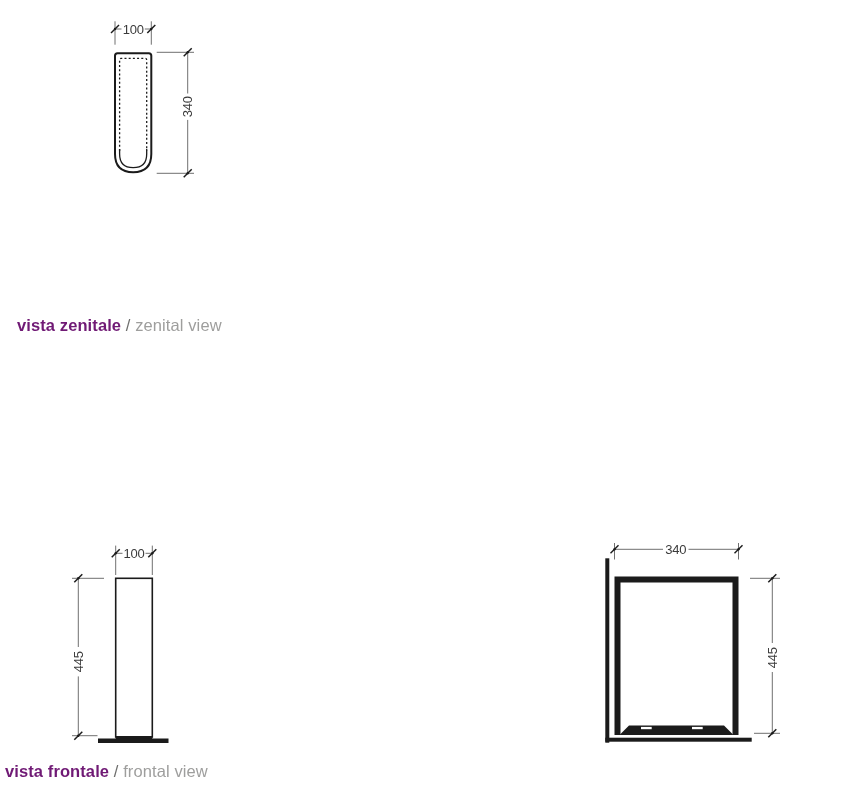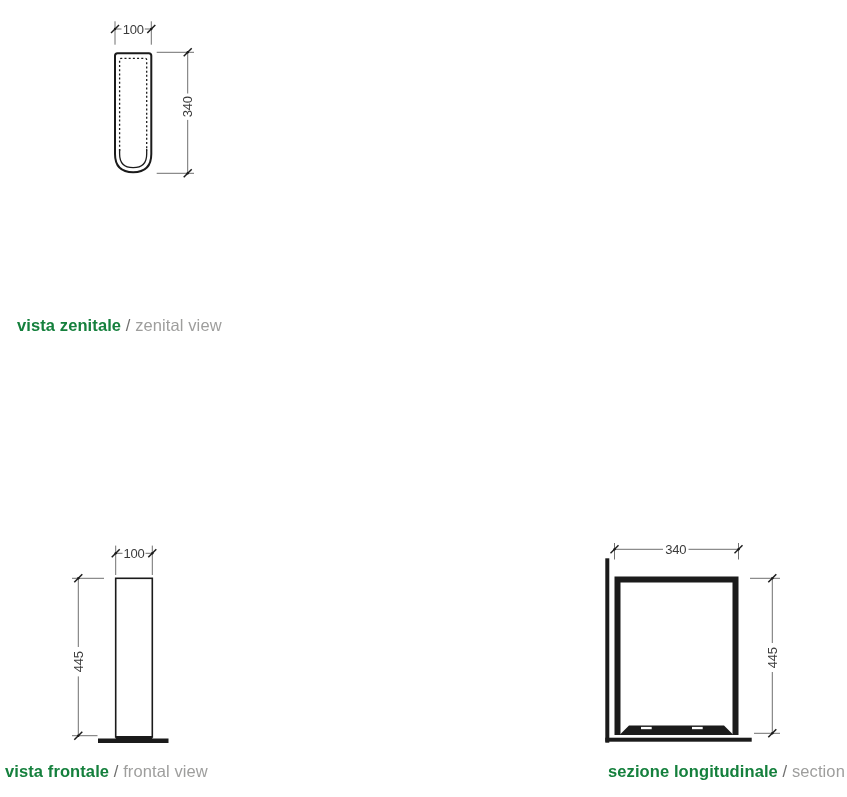--- a/index.html
+++ b/index.html
@@ -8,21 +8,21 @@
     font-family:"Liberation Sans", sans-serif;
   }
   .canvas{position:absolute;left:0;top:0;width:831px;height:797px;background:#ffffff;}
   .view-svg{position:absolute;}
   .view-label{
     position:absolute;
     font-size:16.5px;
     letter-spacing:0.1px;
     white-space:nowrap;
   }
-  .view-label .it{font-weight:bold;color:#15803d;}
+  .view-label .it{font-weight:bold;color:#701a75;}
   .view-label .sep{font-weight:normal;color:#6e6e6d;white-space:pre;}
   .view-label .en{font-weight:normal;color:#9e9e9d;}
   text.dim{
     font-family:"Liberation Sans", sans-serif;
     font-size:13px;
     letter-spacing:-0.2px;
     fill:#3b3b3b;
   }
   .shape-line{stroke:#1b1b1b;fill:none;}
   .dim-line{stroke:#707070;stroke-width:1;fill:none;}
@@ -139,17 +139,14 @@
       <line class="dim-line" x1="179.3" y1="38.3" x2="179.3" y2="103"></line>
       <line class="dim-line" x1="179.3" y1="132" x2="179.3" y2="193.3"></line>
       <line class="tick" x1="175.3" y1="42.3" x2="183.3" y2="34.3"></line>
       <line class="tick" x1="175.3" y1="197.3" x2="183.3" y2="189.3"></line>
       <circle class="dot" cx="179.3" cy="38.3" r="1.2"></circle>
       <circle class="dot" cx="179.3" cy="193.3" r="1.2"></circle>
       <text class="dim" x="179.3" y="122.2" text-anchor="middle" transform="rotate(-90 179.3 117.7)">445</text>
     </g>
   </svg>
 
-  <div class="view-label" style="left:608px;top:762px;">
-    <span class="it">sezione longitudinale</span><span class="sep"> / </span><span class="en">section</span>
-  </div>
 
 </div>
 
 </body></html>

